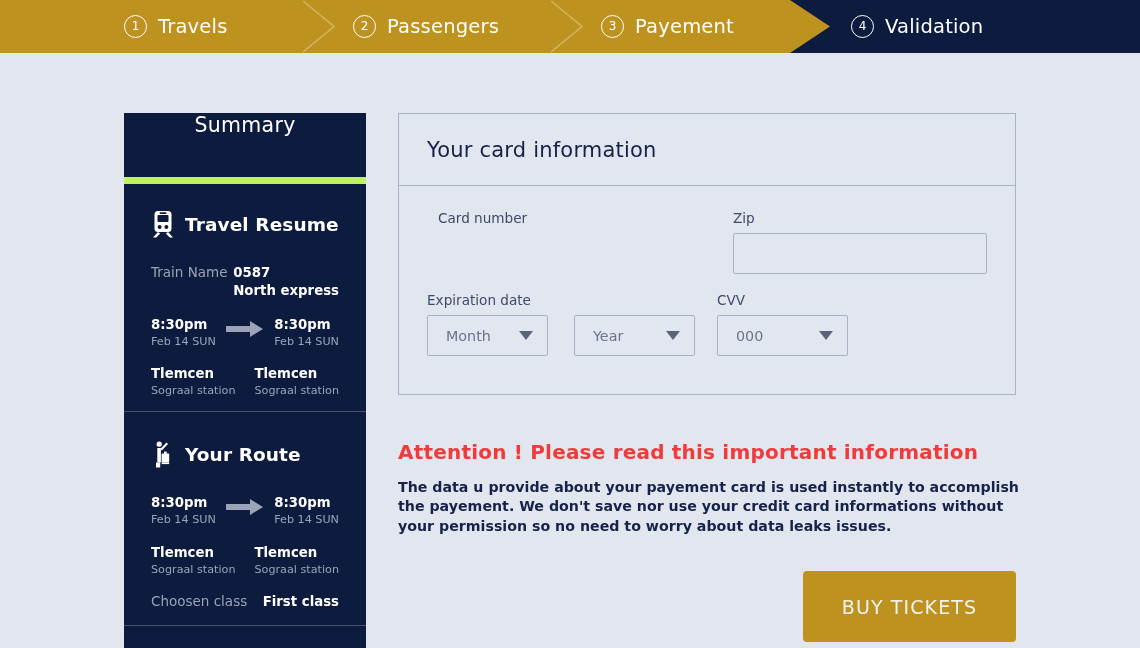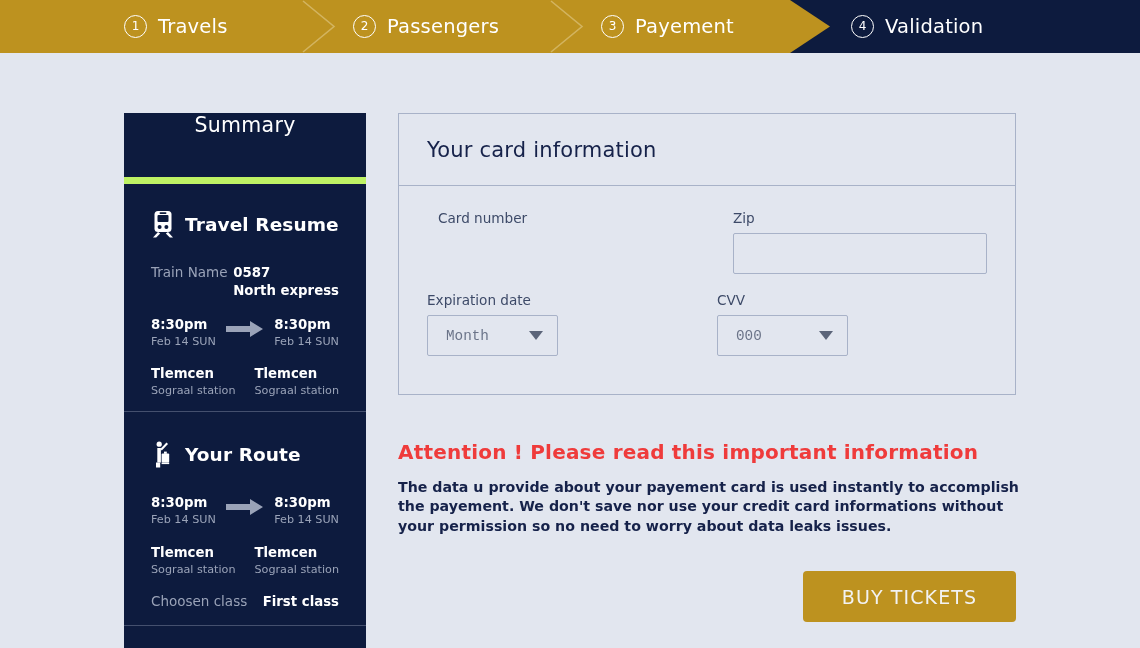--- a/index.html
+++ b/index.html
@@ -174,21 +174,20 @@
 
   .selects { display: flex; gap: 26px; }
   .select-box {
     width: 131px; height: 41px;
     border: 1px solid #a8b2c8;
     border-radius: 2px;
     display: flex; align-items: center; justify-content: space-between;
     padding: 0 14px 0 18px;
     color: #6b7489;
     font-size: 14.3px;
-    font-family: Liberation Mono, monospace;
   }
   .caret {
     width: 0; height: 0;
     border-left: 7px solid transparent;
     border-right: 7px solid transparent;
     border-top: 9px solid #5b6479;
   }
 
   
   .attention {
@@ -206,21 +205,21 @@
     color: #16224a;
     font-size: 14.2px;
     font-weight: bold;
     line-height: 1.37;
   }
 
   
   .buy-btn {
     position: absolute;
     left: 803px; top: 571px;
-    width: 213px; height: 51px;
+    width: 213px; height: 71px;
     background: #bd921f;
     border: none;
     border-radius: 4px;
     color: #f2f2f2;
     font-family: "DejaVu Sans", "Liberation Sans", sans-serif;
     font-size: 19px;
     letter-spacing: 1.1px;
     cursor: pointer;
   }
 </style>
@@ -393,20 +392,24 @@
     </div>
 
     <div class="field-row">
       <div class="f-exp">
         <div class="field-label">Expiration date</div>
         <div class="selects">
           <div class="select-box">
             <span>Month</span>
             <span class="caret"></span>
           </div>
+          <div class="select-box">
+            <span>Year</span>
+            <span class="caret"></span>
+          </div>
         </div>
       </div>
       <div class="f-cvv">
         <div class="field-label">CVV</div>
         <div class="select-box">
           <span>000</span>
           <span class="caret"></span>
         </div>
       </div>
     </div>

